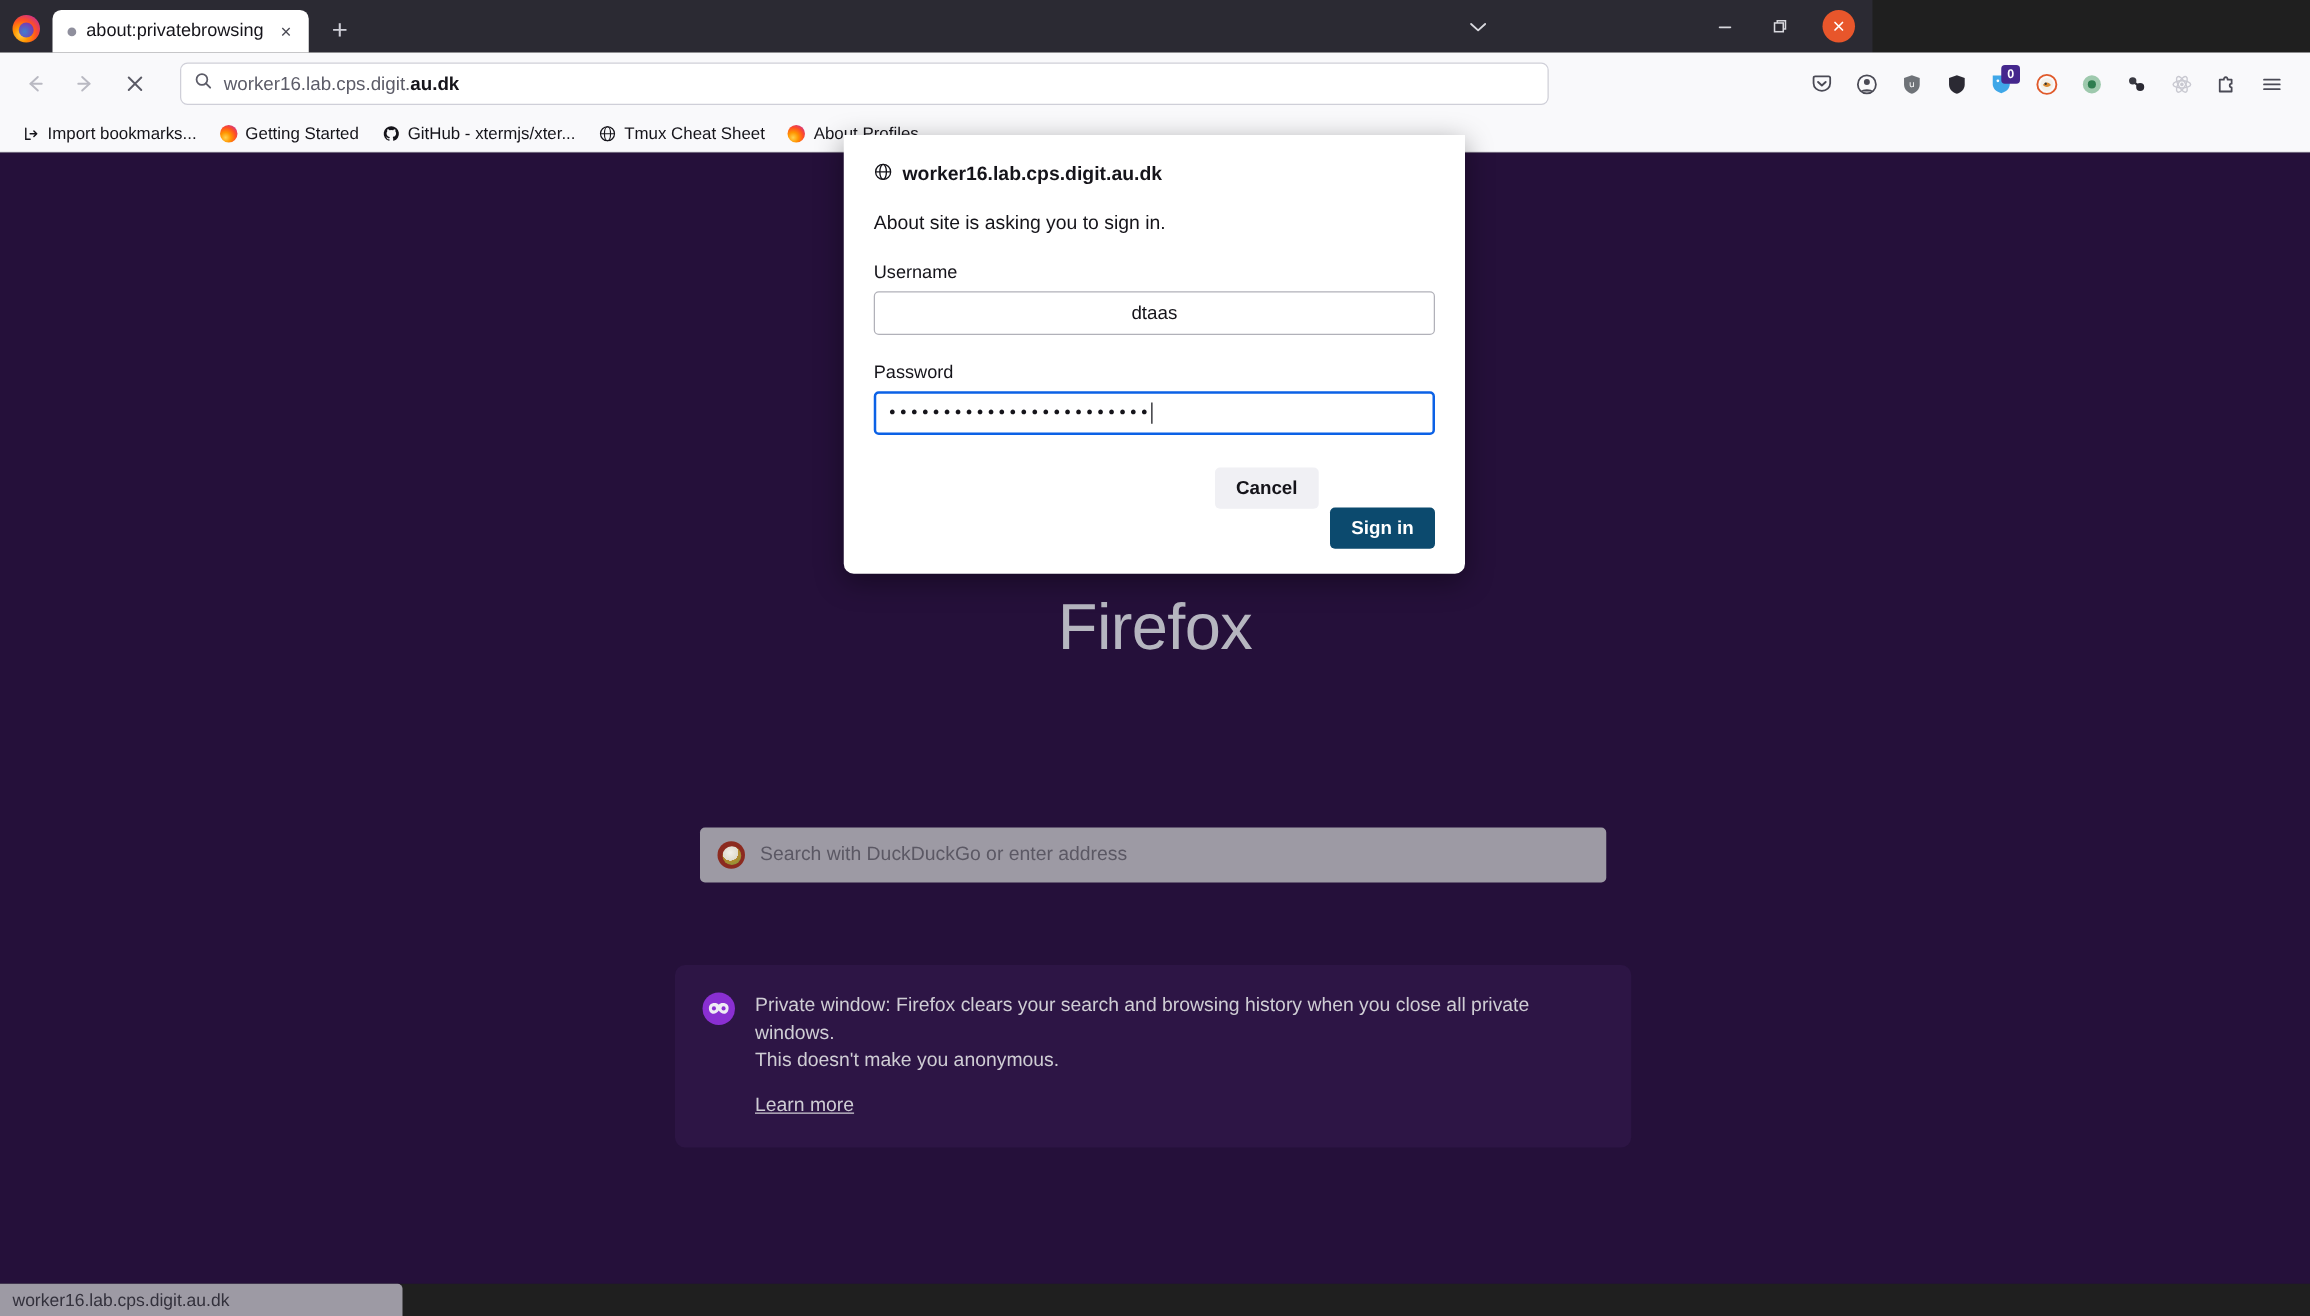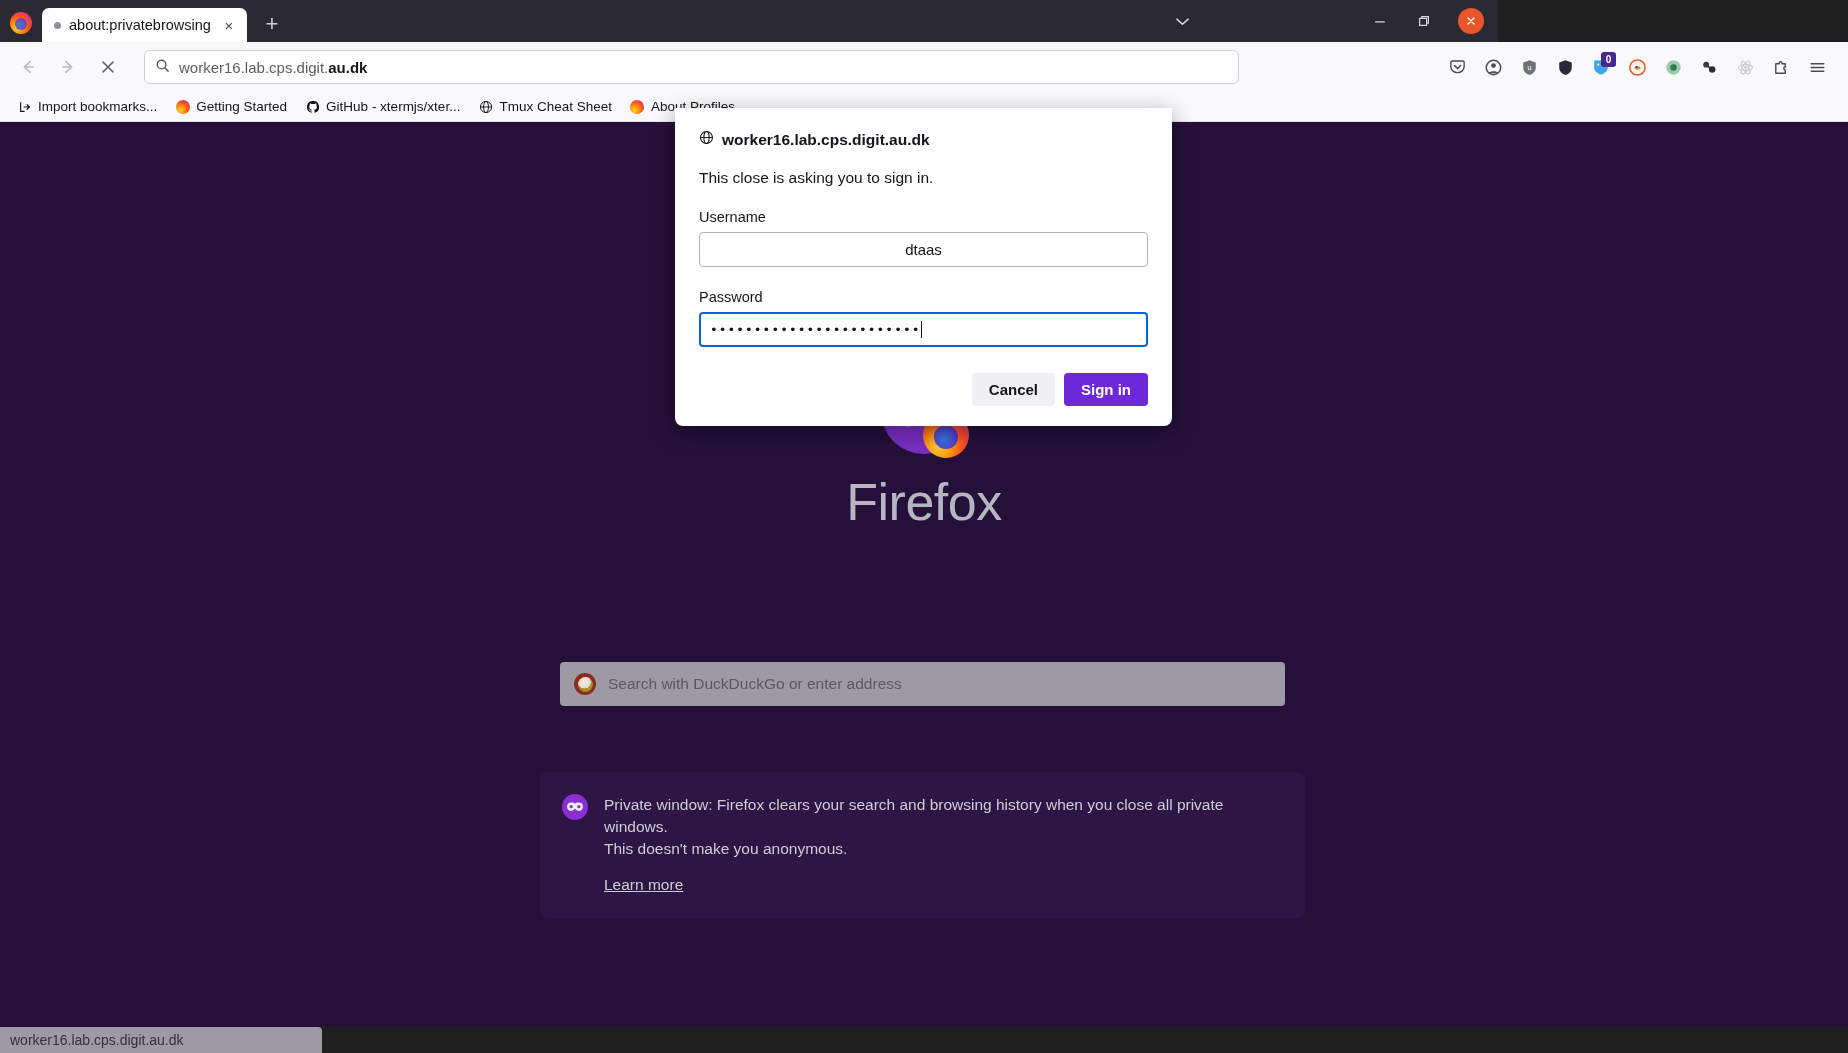--- a/index.html
+++ b/index.html
@@ -181,21 +181,21 @@
     font-family:"DejaVu Sans", sans-serif;
   }
   .caret { display:inline-block; width:1px; height:17px; background:#15141a; margin-left:1px; vertical-align:-3px; }
   .dlg-actions { margin-top:26px; display:flex; justify-content:flex-end; gap:9px; }
   .btn {
     height:33px; padding:0 17px; border-radius:4px; font-size:15px; font-weight:700;
     border:none; display:flex; align-items:center; justify-content:center;
     font-family:"Liberation Sans", sans-serif;
   }
   .btn-cancel { background:#f0f0f4; color:#15141a; }
-  .btn-primary { background:#6d28d9; color:#ffffff; }
+  .btn-primary { background:#0c4a6e; color:#ffffff;margin-top:32px; }
 
   
   .statusbar {
     position:absolute; left:0; bottom:0; width:322px; height:26px;
     background:#9d9aa4; border-radius:0 4px 0 0;
     display:flex; align-items:center; padding:0 10px;
   }
   .statusbar .st { font-size:14px; color:#33313c; white-space:nowrap; }
 </style>
 </head>
@@ -431,21 +431,21 @@
     <div class="dlg-host">
       <span>
         <svg width="15" height="15" viewBox="0 0 16 16">
             <circle cx="8" cy="8" r="6.4" stroke="#15141a" stroke-width="1.15" fill="none"></circle>
             <ellipse cx="8" cy="8" rx="2.8" ry="6.4" stroke="#15141a" stroke-width="1.15" fill="none"></ellipse>
             <path d="M1.8 8 H14.2" stroke="#15141a" stroke-width="1.15"></path>
           </svg>
       </span>
       <span>worker16.lab.cps.digit.au.dk</span>
     </div>
-    <div class="dlg-sub">This close is asking you to sign in.</div>
+    <div class="dlg-sub">About site is asking you to sign in.</div>
 
     <div class="fgroup">
       <div class="flabel">Username</div>
       <input class="finput" type="text" value="dtaas" style="">
     </div>
 
     <div class="fgroup">
       <div class="flabel">Password</div>
       <div class="pwdfield">
         <span class="pwddots">••••••••••••••••••••••••</span>

